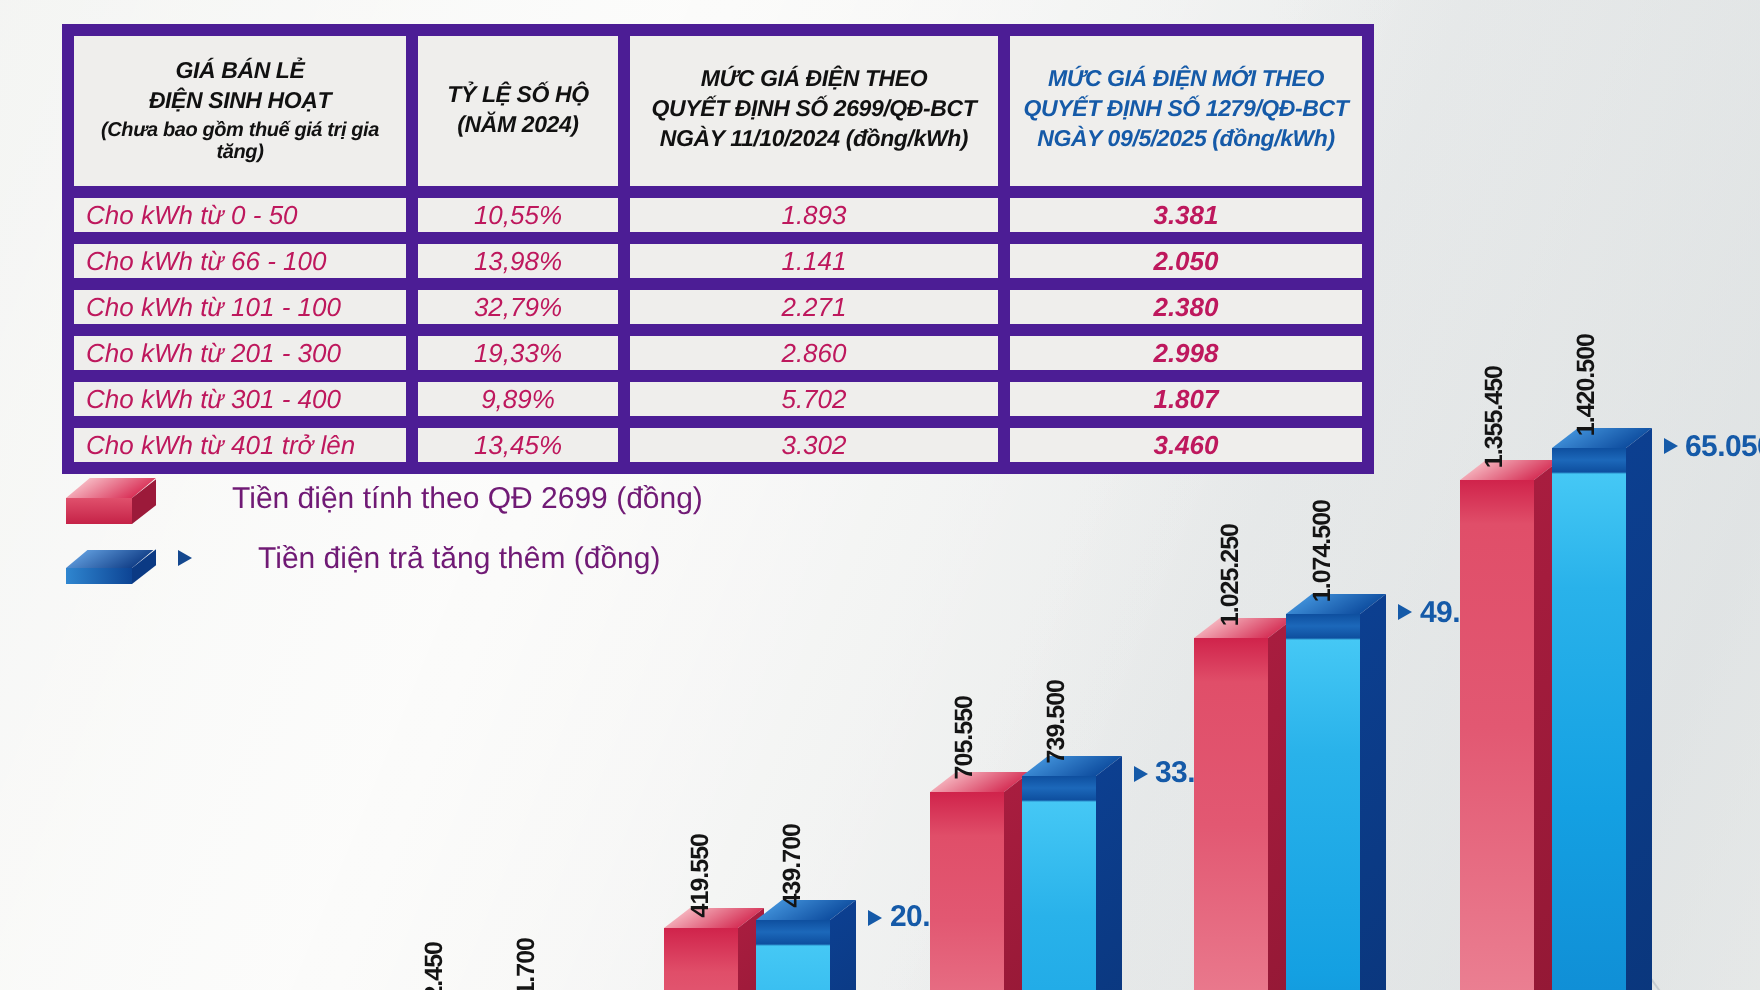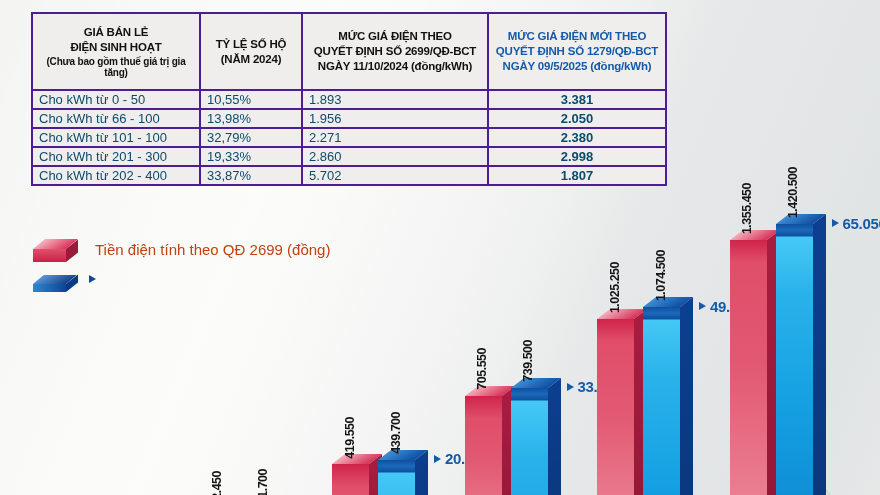--- a/index.html
+++ b/index.html
@@ -14,35 +14,35 @@
     transform:rotate(22deg);}
   .band2{right:-260px;top:-120px;width:620px;height:980px;
     background:linear-gradient(90deg,rgba(203,210,214,0),rgba(203,210,214,.38),rgba(203,210,214,0));
     transform:rotate(22deg);}
   .bg-line{left:758px;top:392px;width:230px;height:1px;background:rgba(165,175,185,.45);
     transform:rotate(55deg);transform-origin:0 0;}
 
   
   table.price{position:absolute;left:31px;top:12px;z-index:3;border-collapse:collapse;
     background:#efeeec;}
-  table.price th,table.price td{border:2px solid #4c1d95;background:#efeeec;}
+  table.price th,table.price td{border:6px solid #4c1d95;background:#efeeec;font-style:italic;}
   table.price th{height:71px;vertical-align:middle;text-align:center;padding:2px 4px;}
-  table.price td{height:17px;font-size:13px;color:#0c4a6e;padding:0 6px;}
+  table.price td{height:17px;font-size:13px;color:#be185d;padding:0 6px;}
   .c1{width:158px;} .c2{width:92px;} .c3{width:176px;} .c4{width:168px;}
   .h-main{font-weight:bold;font-size:11.5px;line-height:1.3;color:#111;white-space:pre-line;letter-spacing:-0.2px;}
   .h-sub{font-weight:bold;font-size:10px;color:#111;margin-top:2px;letter-spacing:-0.2px;}
   th.blue .h-main{color:#155aa8;}
   td.tier{text-align:left;padding-left:16px;}
-  td.num{}
+  td.num{text-align:center;}
   td.new{color:#155aa8;font-weight:bold;text-align:center;}
 
   
   .legend{position:absolute;left:33px;top:234px;z-index:3;}
   .legend-item{display:flex;align-items:center;gap:12px;height:30px;}
-  .legend-label{font-size:15px;color:#c2410c;}
+  .legend-label{font-size:15px;color:#701a75;margin-left:21px;}
   .cube{position:relative;width:50px;height:26px;display:inline-block;flex:0 0 50px;}
   .c-front{position:absolute;left:0;bottom:0;width:33px;height:13px;}
   .c-top{position:absolute;left:0;bottom:13px;width:33px;height:10px;transform:skewX(-50deg);transform-origin:0 100%;}
   .c-side{position:absolute;left:33px;bottom:0;width:12px;height:13px;transform:skewY(-38deg);transform-origin:0 0;}
   .cube.red .c-front{background:linear-gradient(180deg,#e0506c,#c52247);}
   .cube.red .c-top{background:linear-gradient(115deg,#f6b7c1,#d93057);}
   .cube.red .c-side{background:#9c1a3a;}
   .cube.blue .c-front{background:linear-gradient(90deg,#2ab5ee,#0f55a8);}
   .cube.blue .c-top{background:linear-gradient(115deg,#6ab6e8,#0d4da0);}
   .cube.blue .c-side{background:#0c3f90;}
@@ -106,60 +106,67 @@
   <tbody>
     <tr>
       <td class="tier">Cho kWh từ 0 - 50</td>
       <td class="num">10,55%</td>
       <td class="num">1.893</td>
       <td class="new">3.381</td>
     </tr>
     <tr>
       <td class="tier">Cho kWh từ  66 - 100</td>
       <td class="num">13,98%</td>
-      <td class="num">1.956</td>
+      <td class="num">1.141</td>
       <td class="new">2.050</td>
     </tr>
     <tr>
       <td class="tier">Cho kWh từ 101 - 100</td>
       <td class="num">32,79%</td>
       <td class="num">2.271</td>
       <td class="new">2.380</td>
     </tr>
     <tr>
       <td class="tier">Cho kWh từ 201 - 300</td>
       <td class="num">19,33%</td>
       <td class="num">2.860</td>
       <td class="new">2.998</td>
     </tr>
     <tr>
-      <td class="tier">Cho kWh từ 202 - 400</td>
-      <td class="num">33,87%</td>
+      <td class="tier">Cho kWh từ 301 - 400</td>
+      <td class="num">9,89%</td>
       <td class="num">5.702</td>
       <td class="new">1.807</td>
+    </tr>
+    <tr>
+      <td class="tier">Cho kWh từ 401 trở lên</td>
+      <td class="num">13,45%</td>
+      <td class="num">3.302</td>
+      <td class="new">3.460</td>
     </tr>
   </tbody>
 </table>
 
 <div class="legend">
   <div class="legend-item">
     <span class="cube red">
       <span class="c-top"></span>
         <span class="c-side"></span>
         <span class="c-front"></span>
     </span>
     <span class="legend-label">Tiền điện tính theo QĐ 2699 (đồng)</span>
   </div>
   <div class="legend-item">
     <span class="cube blue flat">
       <span class="c-top"></span>
         <span class="c-side"></span>
         <span class="c-front"></span>
     </span>
     <span class="tri"></span>
+    <span class="legend-label">Tiền điện trả tăng thêm (đồng)</span>
   </div>
 </div>
 
 <div class="chart">
     <div class="vlabel" style="left: 210px; bottom: -17.8489px;">192.450</div>
     <div class="vlabel" style="left: 256px; bottom: -15.6307px;">201.700</div>
     <div class="bar3d red" style="left: 332px; bottom: -70px; width: 37px; height: 100.612px;">
       <div class="top"></div>
       <div class="side"></div>
       <div class="front"></div>

